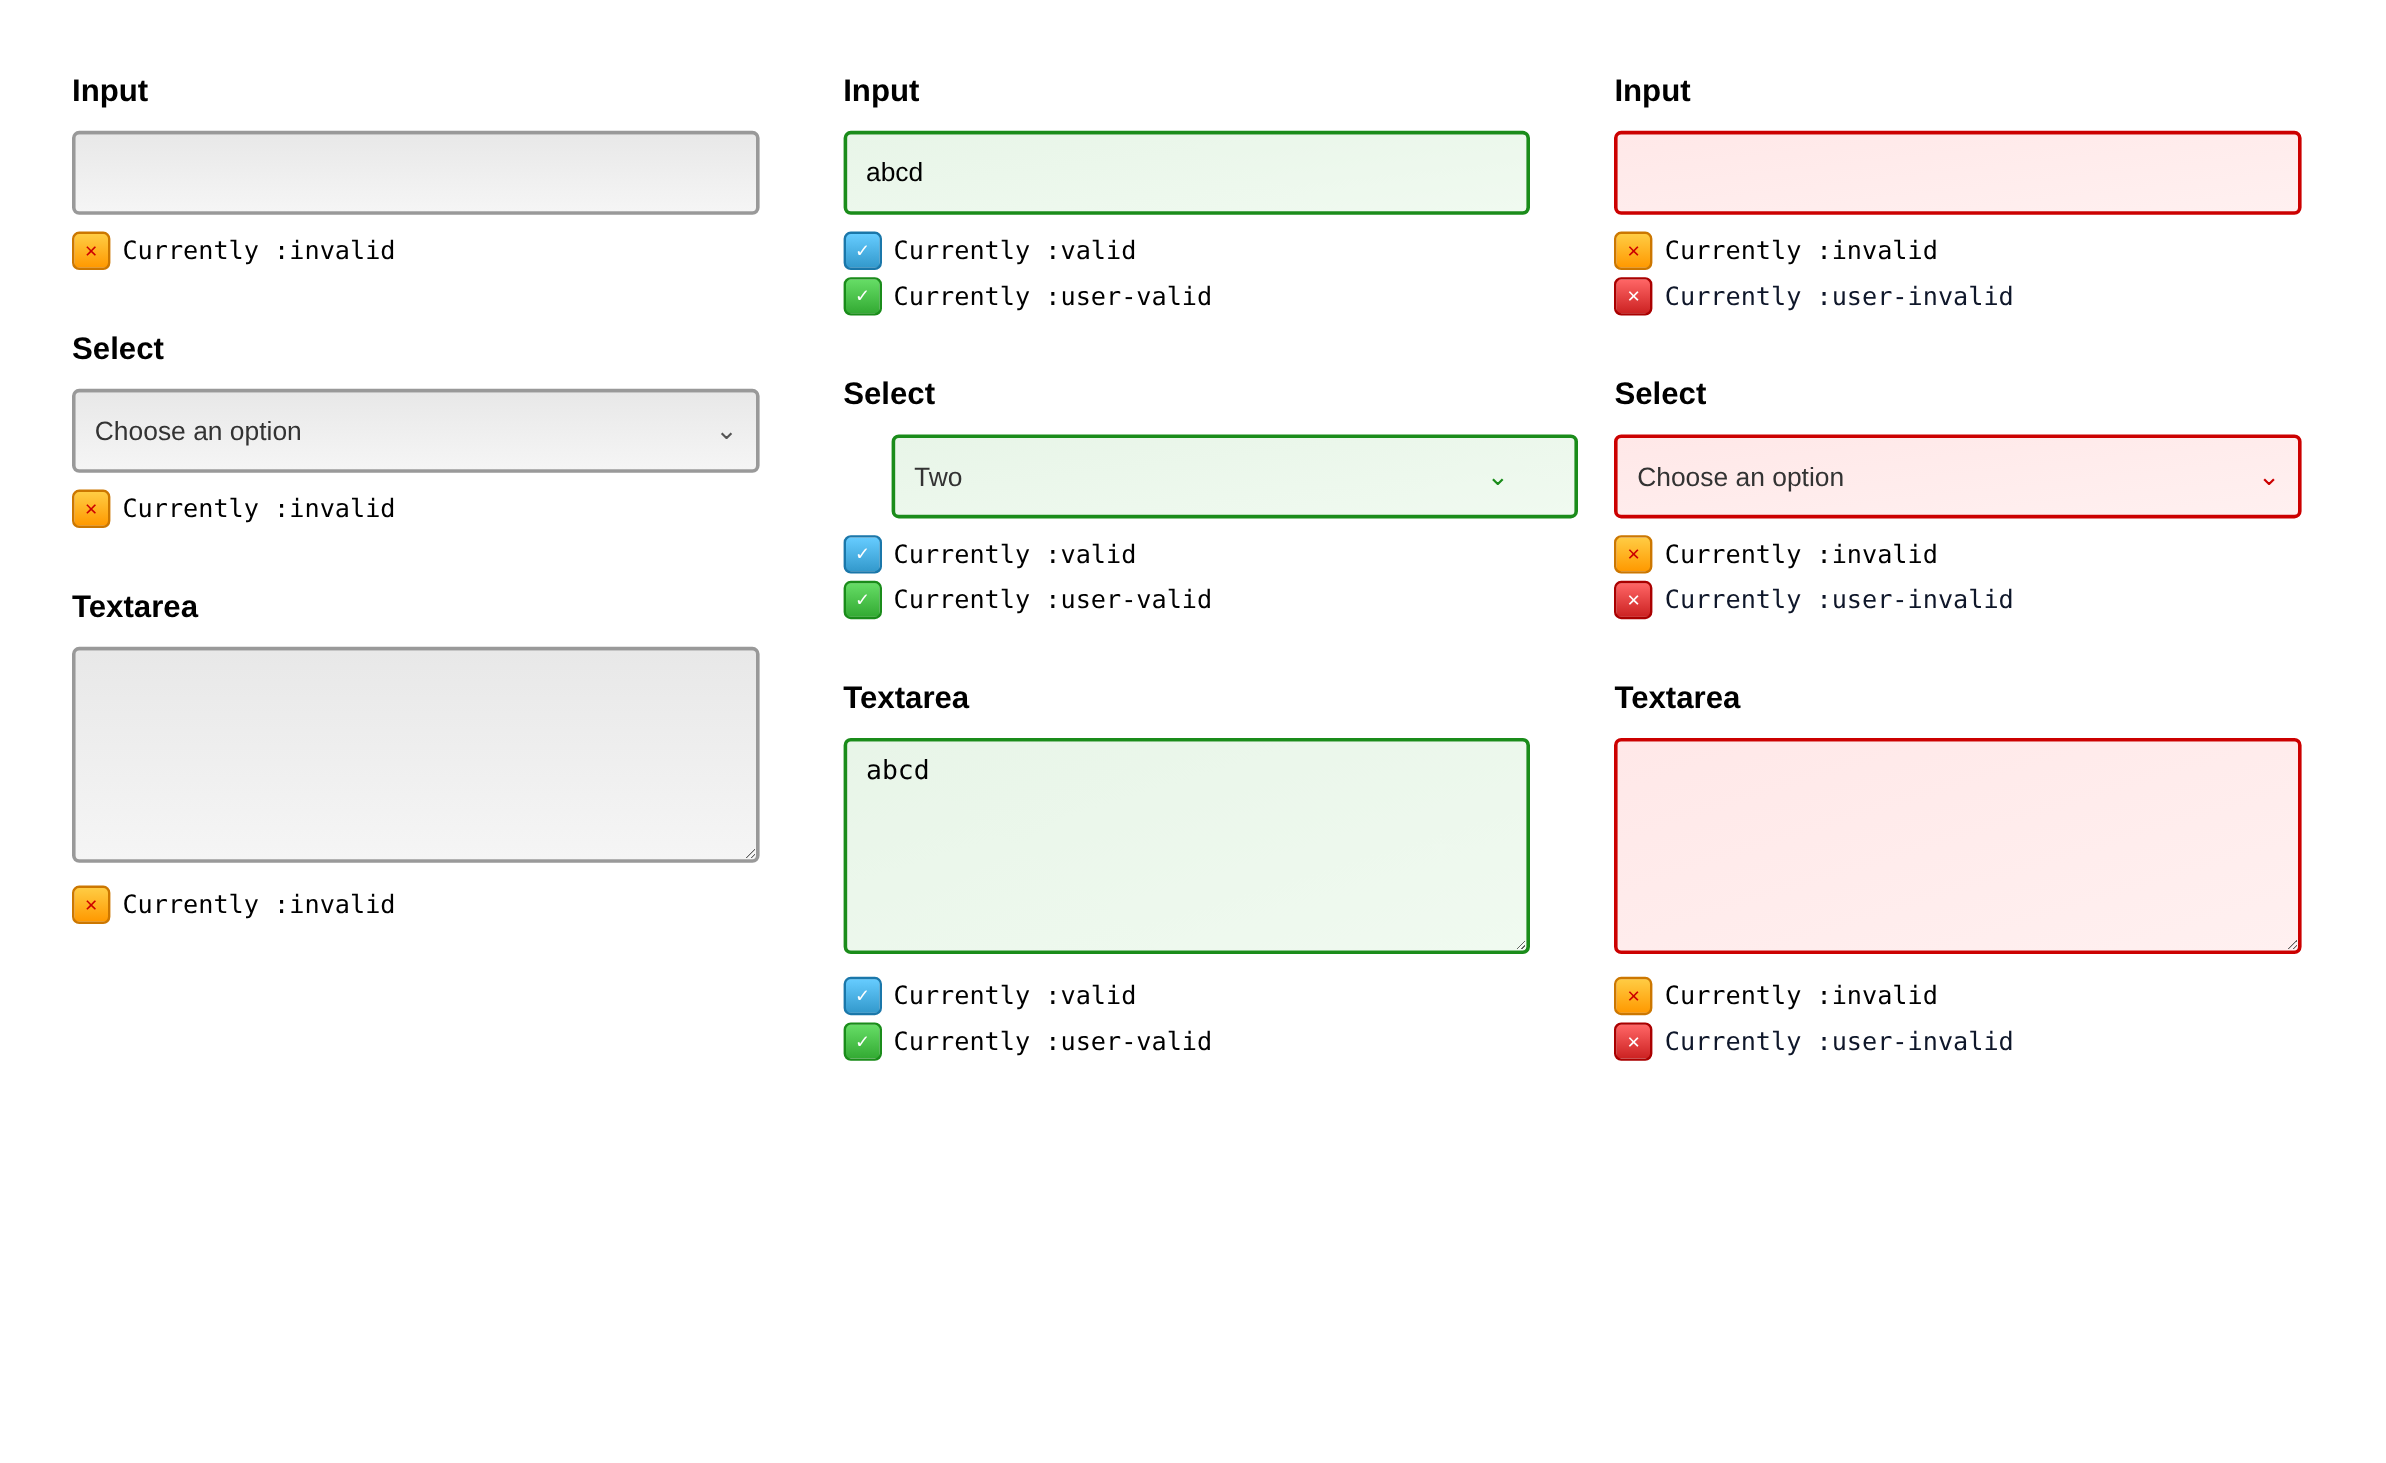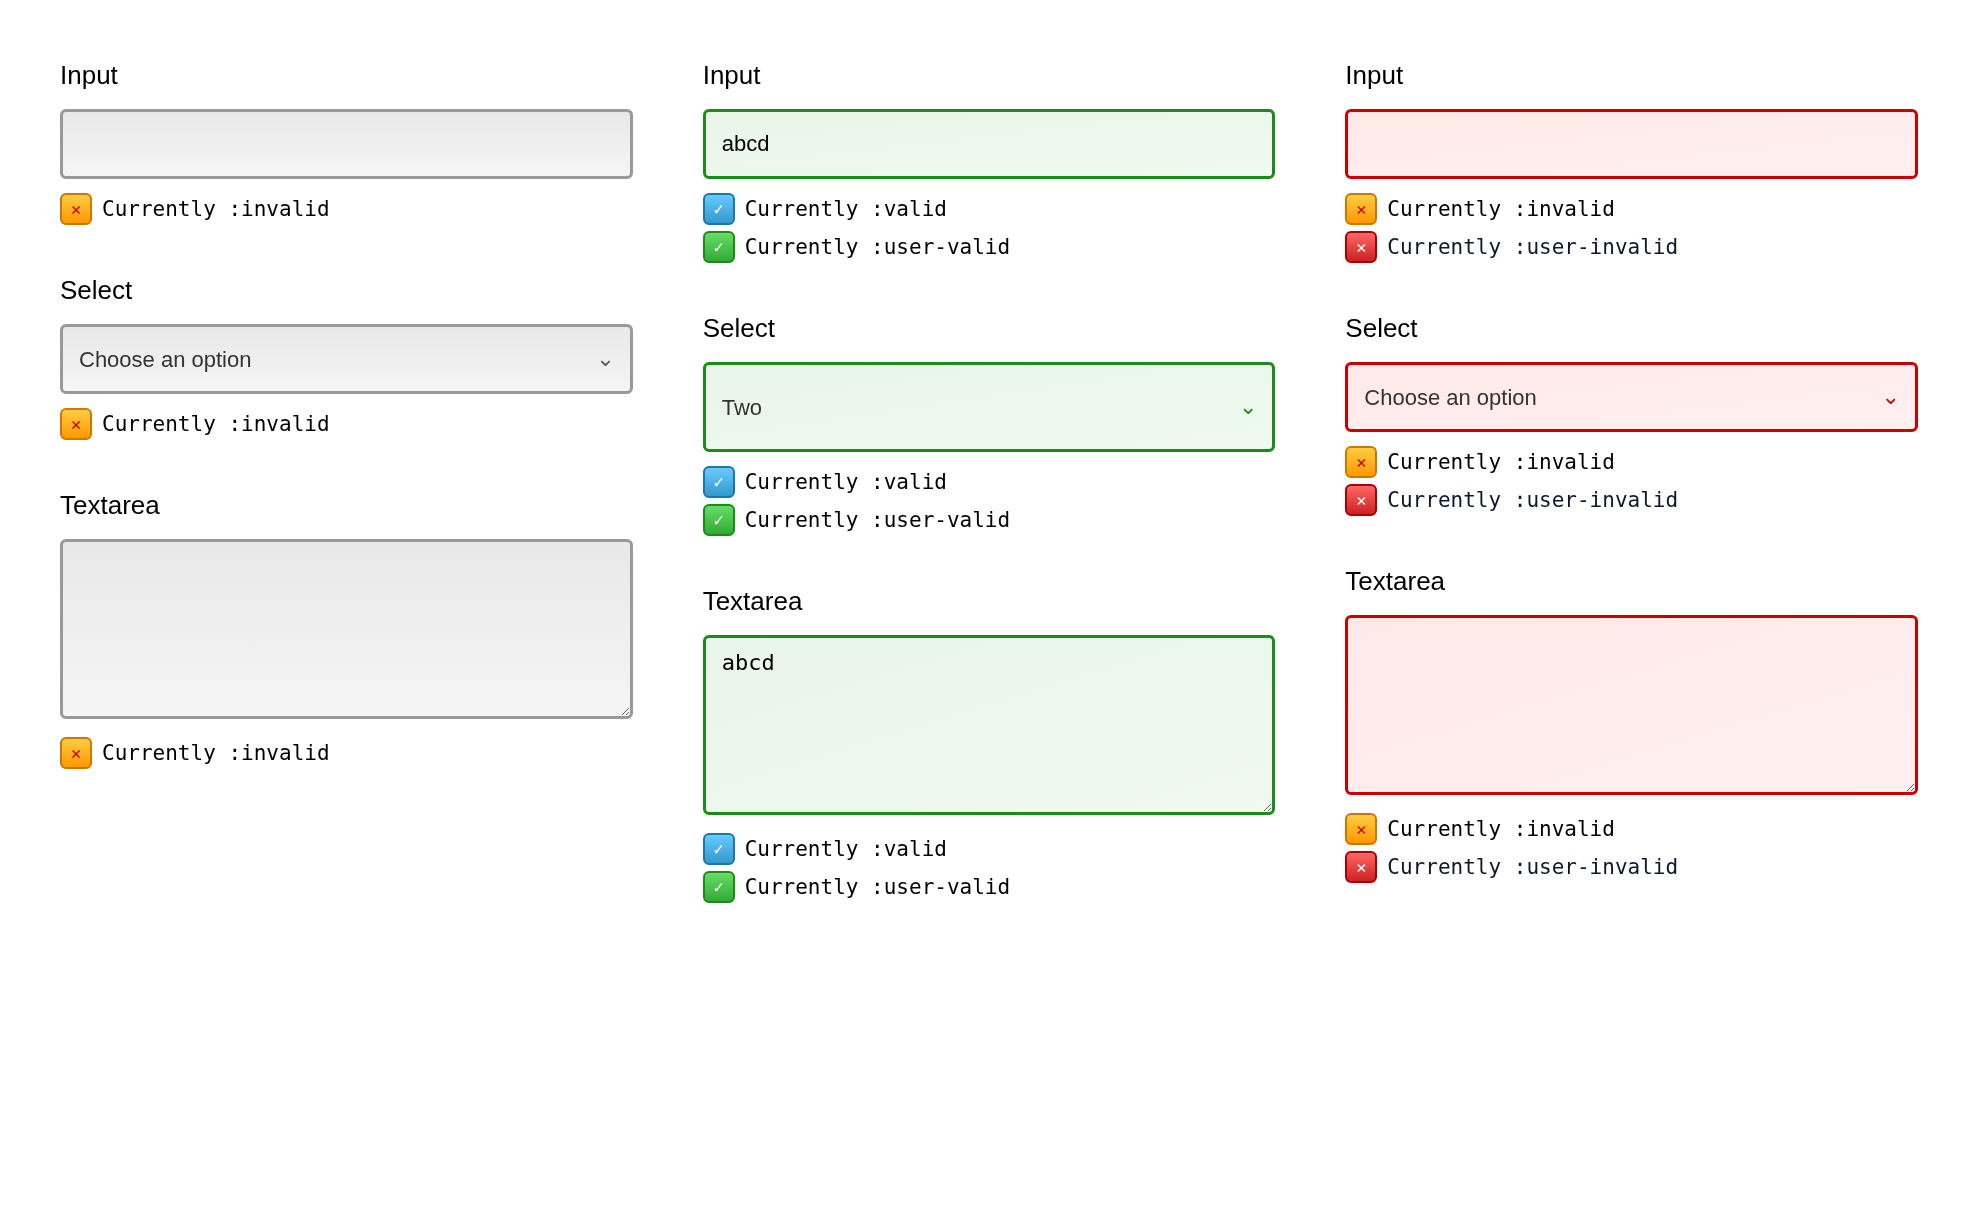--- a/index.html
+++ b/index.html
@@ -16,21 +16,21 @@
       grid-template-columns: 1fr 1fr 1fr;
       gap: 0;
     }
 
     .cell {
       padding: 30px 40px 40px 30px;
     }
 
     .section-title {
       font-size: 26px;
-      font-weight: normal;
+      font-weight: bold;
       margin-bottom: 18px;
       color: #000;
     }
 
     
     .input-default {
       width: 100%;
       height: 70px;
       border: 3px solid #999;
       border-radius: 6px;
@@ -79,31 +79,32 @@
       font-size: 22px;
       outline: none;
       appearance: none;
       -webkit-appearance: none;
       cursor: pointer;
       color: #333;
     }
 
     .select-valid {
       width: 100%;
-      height: 90px;
+      height: 70px;
       border: 3px solid #1a8c1a;
       border-radius: 6px;
       background: linear-gradient(to bottom right, #e8f5e8, #f0faf0);
       padding: 0 50px 0 16px;
       font-size: 22px;
       outline: none;
       appearance: none;
       -webkit-appearance: none;
       cursor: pointer;
       color: #333;
+      margin-left: 40px;
     }
 
     .select-invalid {
       width: 100%;
       height: 70px;
       border: 3px solid #cc0000;
       border-radius: 6px;
       background: linear-gradient(to bottom right, #ffe8e8, #fff0f0);
       padding: 0 50px 0 16px;
       font-size: 22px;

